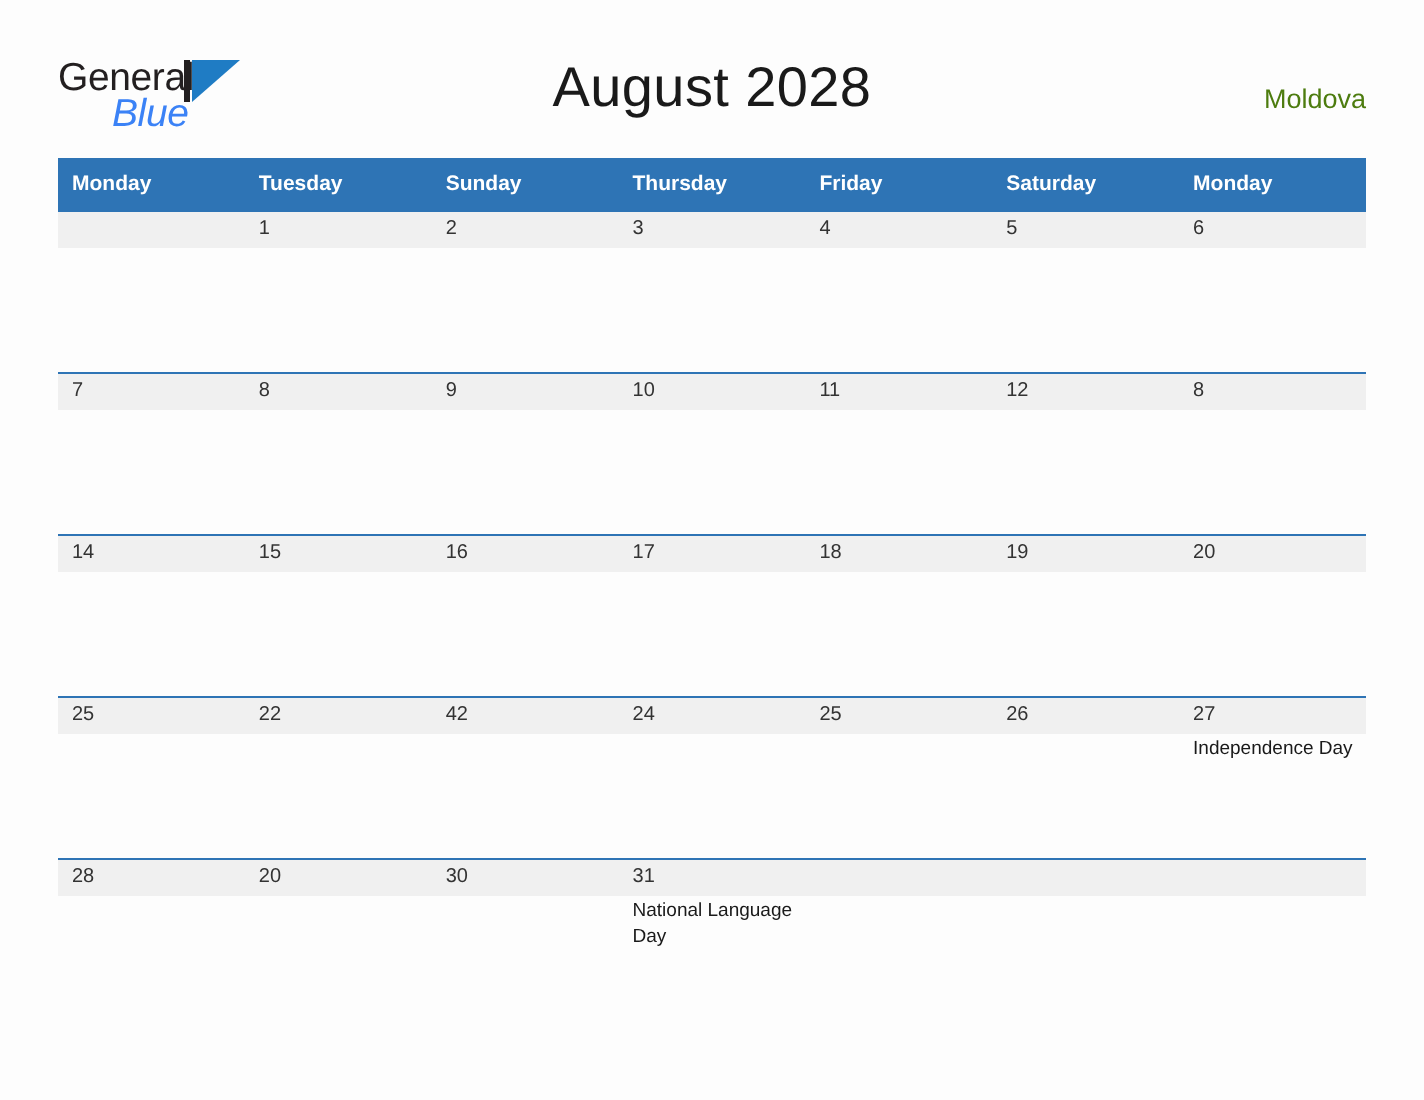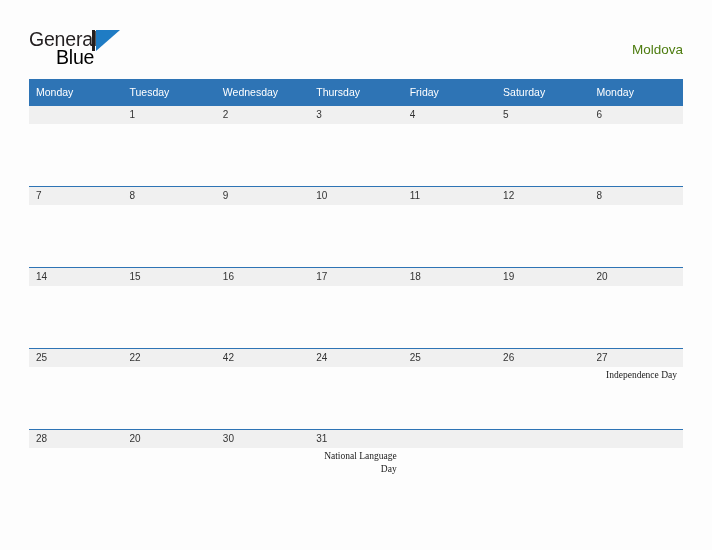--- a/index.html
+++ b/index.html
@@ -44,23 +44,24 @@
     font-size: 19.5px;
     color: #231f20;
     letter-spacing: -0.2px;
     font-family: "Liberation Sans", sans-serif;
   }
   .logo-blue {
     position: absolute;
     left: 27px;
     top: 18px;
     font-size: 19.5px;
-    color: #000000;
+    color: #3b82f6;
     letter-spacing: -0.2px;
     font-family: "Liberation Sans", sans-serif;
+    font-style: italic;
   }
   .logo-bar {
     position: absolute;
     left: 63px;
     top: 2px;
     width: 3px;
     height: 21px;
     background: #231f20;
   }
   .logo-tri {
@@ -103,21 +104,21 @@
     top: 79px;
     width: 654px;
     border-collapse: collapse;
     table-layout: fixed;
   }
 
   .calendar th {
     background: #2e74b5;
     color: #ffffff;
     font-size: 10.5px;
-    font-weight: normal;
+    font-weight: bold;
     text-align: left;
     padding: 5px 0 5px 7px;
     height: 16px;
     font-family: "Liberation Sans", sans-serif;
     border: none;
   }
 
   .calendar td {
     vertical-align: top;
     padding: 0;
@@ -142,53 +143,53 @@
     box-sizing: content-box;
   }
   .cell.empty .daynum-band {
     color: transparent;
   }
   .event {
     padding: 2px 6px 0 7px;
     font-size: 9.5px;
     line-height: 12.5px;
     color: #1a1a1a;
-    font-family: Liberation Serif, serif;
-    text-align: right;
+    font-family: Liberation Sans, sans-serif;
   }
 
   tr.week-row:first-child td .daynum-band {
     border-top: 1.5px solid #2e74b5;
   }
 </style>
 </head>
 <body>
 
 <div class="page">
 
   <div class="top-bar">
 
     <div class="logo">
       <span class="logo-general">General</span>
       <span class="logo-bar"></span>
       <span class="logo-tri"></span>
       <span class="logo-blue">Blue</span>
     </div>
 
+    <div class="cal-title">August 2028</div>
 
     <div class="country">Moldova</div>
 
   </div>
 
   <table class="calendar">
     <thead>
       <tr>
         <th>Monday</th>
         <th>Tuesday</th>
-        <th>Wednesday</th>
+        <th>Sunday</th>
         <th>Thursday</th>
         <th>Friday</th>
         <th>Saturday</th>
         <th>Monday</th>
       </tr>
     </thead>
     <tbody>
       <tr class="week-row">
         <td>
             <div class="cell empty">

